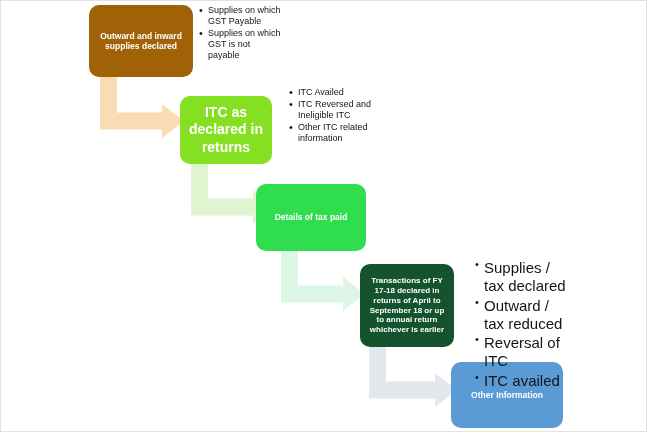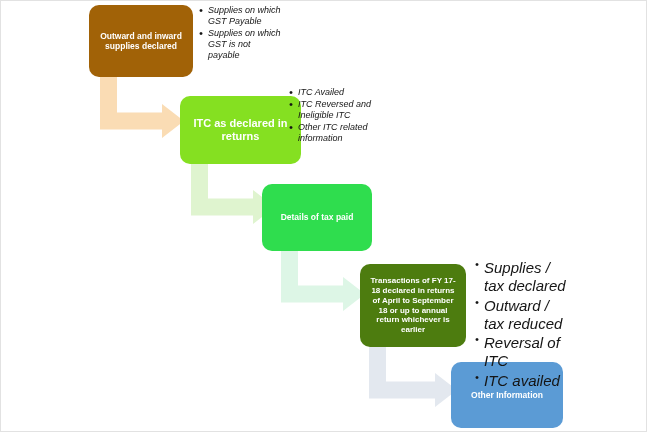--- a/index.html
+++ b/index.html
@@ -43,21 +43,20 @@
     margin: 0;
     padding: 0;
     color: #151515;
     line-height: 1.22;
     box-sizing: border-box;
   }
   .bullets li {
     position: relative;
     padding-left: 9px;
     margin: 0 0 1px 0;
-    font-style: italic;
   }
   .bullets li::before {
     content: "\2022";
     position: absolute;
     left: 0;
     top: -1px;
     font-size: 11px;
     line-height: inherit;
   }
   .arrow {
@@ -86,27 +85,27 @@
       </svg>
     </div>
     <div class="arrow" style="left: 368px; top: 343px; width: 88px; height: 63px;">
       <svg width="88" height="63" viewBox="0 0 88 63">
         <polygon points="0,0 17,0 17,37.5 66,37.5 66,29 88,46 66,63 66,54.5 0,54.5" fill="#e3e8ef"></polygon>
       </svg>
     </div>
     <div class="node" style="left: 88px; top: 4px; width: 104px; height: 72px; background: #a16207; color: rgb(255, 255, 255); font-size: 8.5px;">
       <span class="node-label">Outward and inward supplies declared</span>
     </div>
-    <div class="node" style="left: 179px; top: 95px; width: 121px; height: 68px; background: rgb(133, 224, 33); color: rgb(255, 255, 255); font-size: 11px;">
+    <div class="node" style="left: 179px; top: 95px; width: 92px; height: 68px; background: rgb(133, 224, 33); color: rgb(255, 255, 255); font-size: 14px;">
       <span class="node-label">ITC as declared in returns</span>
     </div>
-    <div class="node" style="left: 261px; top: 183px; width: 110px; height: 67px; background: rgb(47, 221, 78); color: rgb(255, 255, 255); font-size: 8.5px;">
+    <div class="node" style="left: 255px; top: 183px; width: 110px; height: 67px; background: rgb(47, 221, 78); color: rgb(255, 255, 255); font-size: 8.5px;">
       <span class="node-label">Details of tax paid</span>
     </div>
-    <div class="node" style="left: 359px; top: 263px; width: 106px; height: 83px; background: #4d7c0f; color: rgb(255, 255, 255); font-size: 8px;">
+    <div class="node" style="left: 359px; top: 263px; width: 94px; height: 83px; background: #14532d; color: rgb(255, 255, 255); font-size: 8px;">
       <span class="node-label">Transactions of FY 17-18 declared in returns of April to September 18 or up to annual return whichever is earlier</span>
     </div>
     <div class="node" style="left: 450px; top: 361px; width: 112px; height: 66px; background: rgb(91, 155, 213); color: rgb(255, 255, 255); font-size: 8.5px; justify-content: flex-end;">
       <span class="node-label">Other Information</span>
     </div>
     <ul class="bullets" style="left: 198px; top: 4px; width: 84px; font-size: 9px;">
       <li>Supplies on which GST Payable</li>
       <li>Supplies on which GST is not payable</li>
     </ul>
     <ul class="bullets" style="left: 288px; top: 86px; width: 88px; font-size: 9px;">

